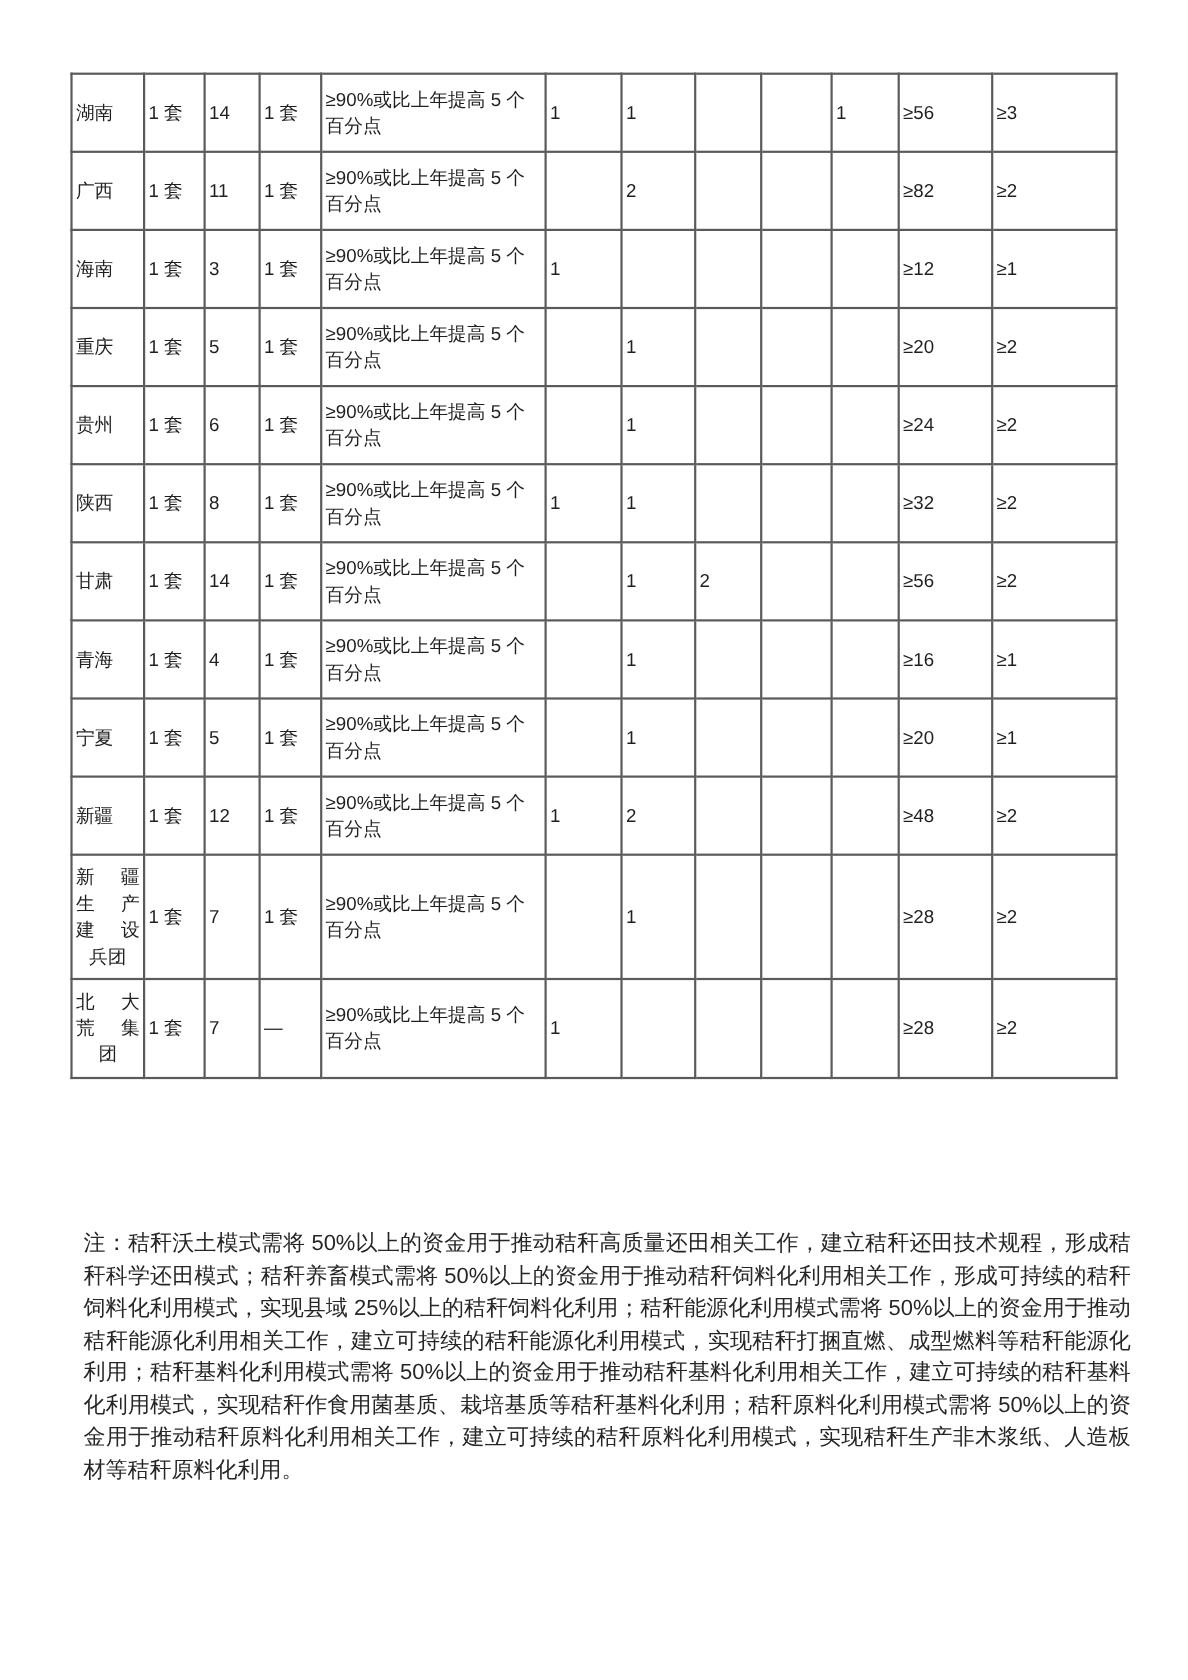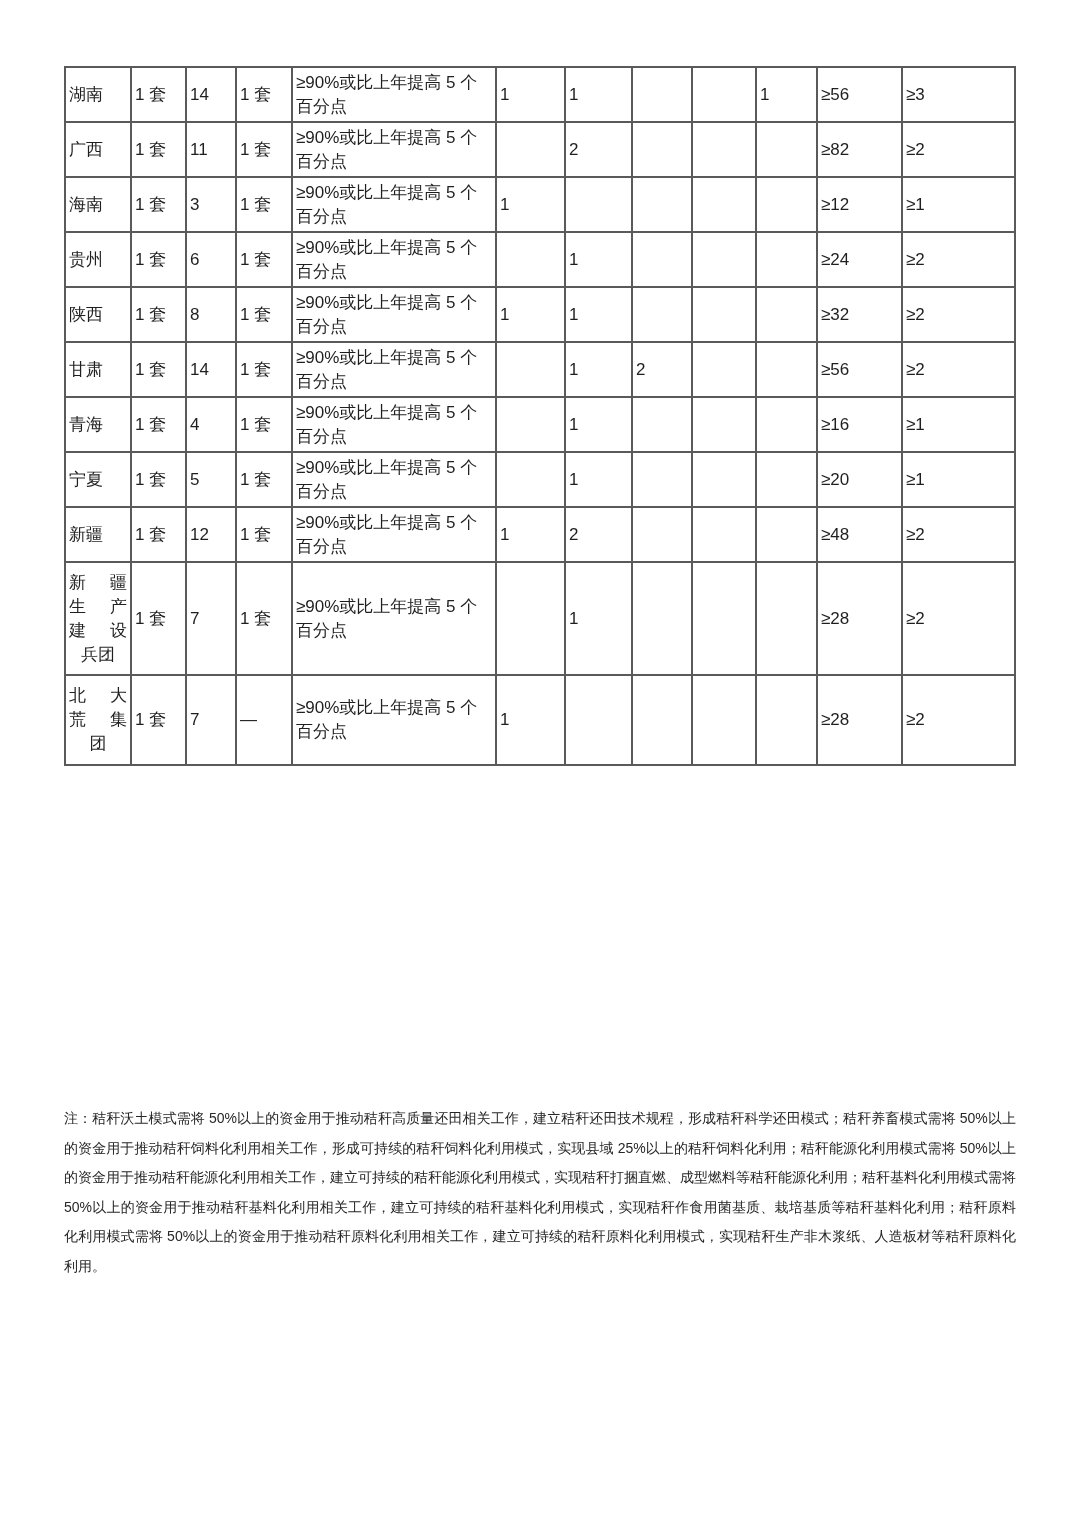--- a/index.html
+++ b/index.html
@@ -32,38 +32,38 @@
     border: 2px solid #5a5a5a;
     padding: 2px 3px;
     font-size: 17px;
     line-height: 24px;
     vertical-align: middle;
     text-align: left;
     color: #1f1f1f;
     overflow: hidden;
     word-break: break-all;
   }
-  table.quota tr { height: 55px; }
+  table.quota tr { height: 71px; }
   table.quota tr.row-xl { height: 113px; }
   table.quota tr.row-lg { height: 90px; }
   .pj {
     display: flex;
     justify-content: space-between;
   }
   .pj-last {
     display: block;
     text-align: center;
   }
   .note {
     position: absolute;
     left: 64px;
     top: 1104px;
     width: 952px;
-    margin: 0;
-    font-size: 14px;
+    margin: 12px;
+    font-size: 20px;
     line-height: 29.5px;
     text-align: justify;
     color: #262626;
   }
 </style>
 </head>
 <body>
 
 <div class="page">
   <table class="quota">
@@ -118,20 +118,34 @@
           <td>≥90%或比上年提高 5 个百分点</td>
           <td>1</td>
           <td></td>
           <td></td>
           <td></td>
           <td></td>
           <td>≥12</td>
           <td>≥1</td>
         </tr>
         <tr>
+          <td>重庆</td>
+          <td>1 套</td>
+          <td>5</td>
+          <td>1 套</td>
+          <td>≥90%或比上年提高 5 个百分点</td>
+          <td></td>
+          <td>1</td>
+          <td></td>
+          <td></td>
+          <td></td>
+          <td>≥20</td>
+          <td>≥2</td>
+        </tr>
+        <tr>
           <td>贵州</td>
           <td>1 套</td>
           <td>6</td>
           <td>1 套</td>
           <td>≥90%或比上年提高 5 个百分点</td>
           <td></td>
           <td>1</td>
           <td></td>
           <td></td>
           <td></td>

